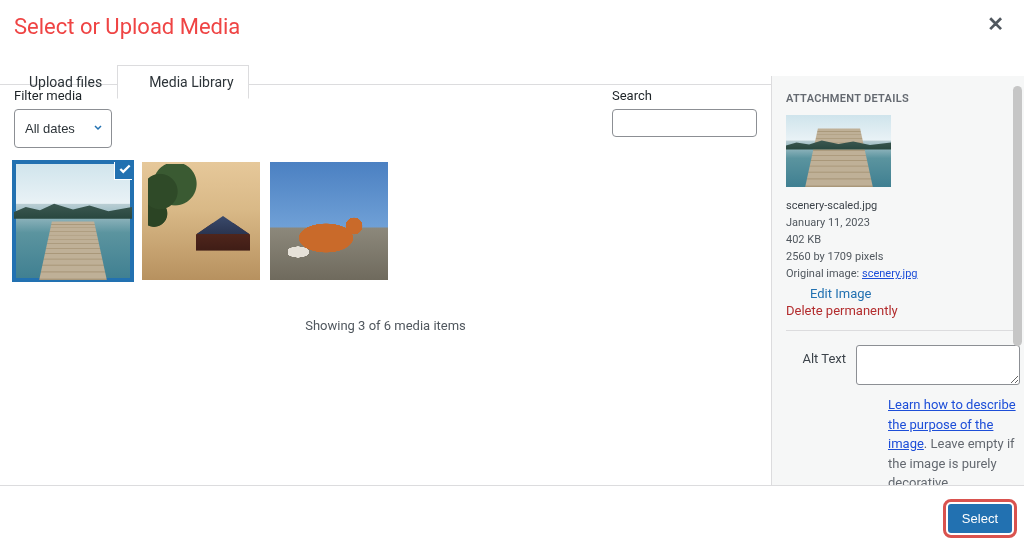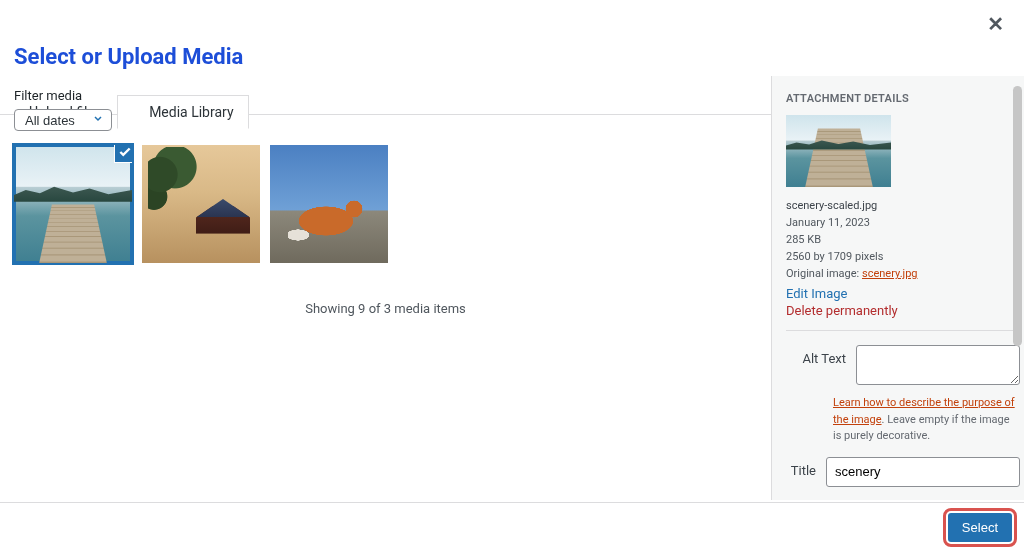--- a/index.html
+++ b/index.html
@@ -14,24 +14,23 @@
     position: relative;
   }
   .modal-header {
     padding: 14px 16px 10px 14px;
     display: flex;
     justify-content: space-between;
     align-items: flex-start;
   }
   .modal-title {
     font-size: 22px;
-    font-weight: 700;
-    color: #1d4ed8;
+    font-weight: 400;
+    color: #ef4444;
     line-height: 1.2;
-    margin-top: 30px;
   }
   .close-x {
     font-size: 20px;
     color: #50575e;
     cursor: pointer;
     font-weight: bold;
     line-height: 1;
     padding: 0 4px;
   }
   .tabs {
@@ -83,21 +82,21 @@
     font-size: 13px;
     color: #1d2327;
     margin-bottom: 2px;
   }
   .select-wrap {
     position: relative;
     width: 98px;
   }
   select.dates {
     width: 100%;
-    height: 22px;
+    height: 39px;
     padding: 0 26px 0 10px;
     font-size: 13px;
     border: 1px solid #8c8f94;
     border-radius: 4px;
     background: #fff;
     appearance: none;
     color: #2c3338;
   }
   .select-chevron {
     position: absolute;
@@ -219,46 +218,46 @@
     text-transform: uppercase;
     letter-spacing: 0.3px;
     margin-bottom: 10px;
   }
   .side-preview {
     width: 105px; height: 72px;
     margin-bottom: 10px;
   }
   .meta-line { font-size: 11px; color: #50575e; line-height: 1.55; }
   .meta-filename { color:#3c434a; }
-  .link-blue { color:#c2410c; text-decoration: underline; cursor:pointer; }
-  .link-plain { color:#2271b1; cursor:pointer; font-size: 13px; }
+  .link-blue { color:#1d4ed8; text-decoration: underline; cursor:pointer; }
+  .link-plain { color:#2271b1; cursor:pointer; font-size: 13px; margin-left: 24px; }
   .link-red  { color:#b32d2e; cursor:pointer; font-size: 13px; }
   .side-divider { border-top:1px solid #dcdcde; margin:12px 0 14px; }
   .field-row {
     display:flex; align-items:flex-start; gap:10px; margin-bottom:10px;
   }
   .field-row .lbl {
     width:60px; text-align:right; font-size:13px; color:#3c434a;
     padding-top:6px;
   }
   .field-row textarea {
     flex:1; height:40px; border:1px solid #8c8f94; border-radius:3px;
     resize: both; padding:4px 6px; font-family:inherit; font-size:13px;
   }
   .field-row input[type=text] {
     flex:1; height:30px; border:1px solid #8c8f94; border-radius:3px;
     padding:0 8px; font-size:13px;
   }
   .hint {
-    font-size:11px; color:#646970; margin-left:47px; line-height:1.5;
+    font-size:13px; color:#646970; margin-left:102px; line-height:1.5;
   }
   
   .footer {
     position:absolute; left:0; right:0; bottom:0;
-    height:49px;
+    height:66px;
     border-top:1px solid #dcdcde;
     display:flex; justify-content:flex-end; align-items:center;
     padding: 0 12px;
     background:#fff;
   }
   .select-btn {
     background:#2271b1; color:#fff; border:none;
     padding:7px 14px; font-size:13px; border-radius:3px;
     cursor:pointer;
     outline: 3px solid #d9534f;
@@ -288,44 +287,48 @@
           <select class="dates">
             <option>All dates</option>
           </select>
           <span class="select-chevron">
             <svg width="12" height="12" viewBox="0 0 24 24" fill="none" stroke="currentColor" stroke-width="3">
                 <polyline points="6 9 12 15 18 9"></polyline>
               </svg>
           </span>
         </div>
       </div>
+      <div class="filter-group">
+        <span class="field-label">Search</span>
+        <input type="text" class="search-input" style="">
+      </div>
     </div>
 
     <div class="thumbs">
       <div class="thumb scene-lake selected">
         <div class="check-badge">
           <svg width="14" height="14" viewBox="0 0 24 24" fill="none" stroke="#fff" stroke-width="4">
               <polyline points="20 6 9 17 4 12"></polyline>
             </svg>
         </div>
       </div>
       <div class="thumb scene-cabin"></div>
       <div class="thumb scene-fox"></div>
     </div>
 
-    <div class="status-count">Showing 9 of 3 media items</div>
+    <div class="status-count">Showing 3 of 6 media items</div>
   </div>
 
   <div class="sidebar">
     <div class="sidebar-scroll-track"></div>
     <div class="side-heading">ATTACHMENT DETAILS</div>
     <div class="side-preview scene-lake"></div>
     <div class="meta-line meta-filename">scenery-scaled.jpg</div>
     <div class="meta-line">January 11, 2023</div>
-    <div class="meta-line">285 KB</div>
+    <div class="meta-line">402 KB</div>
     <div class="meta-line">2560 by 1709 pixels</div>
     <div class="meta-line">
       <span>Original image: </span><span class="link-blue">scenery.jpg</span>
     </div>
     <div class="link-plain" style="margin-top:4px">Edit Image</div>
     <div class="link-red" style="margin-top:2px">Delete permanently</div>
 
     <div class="side-divider"></div>
 
     <div class="field-row">

